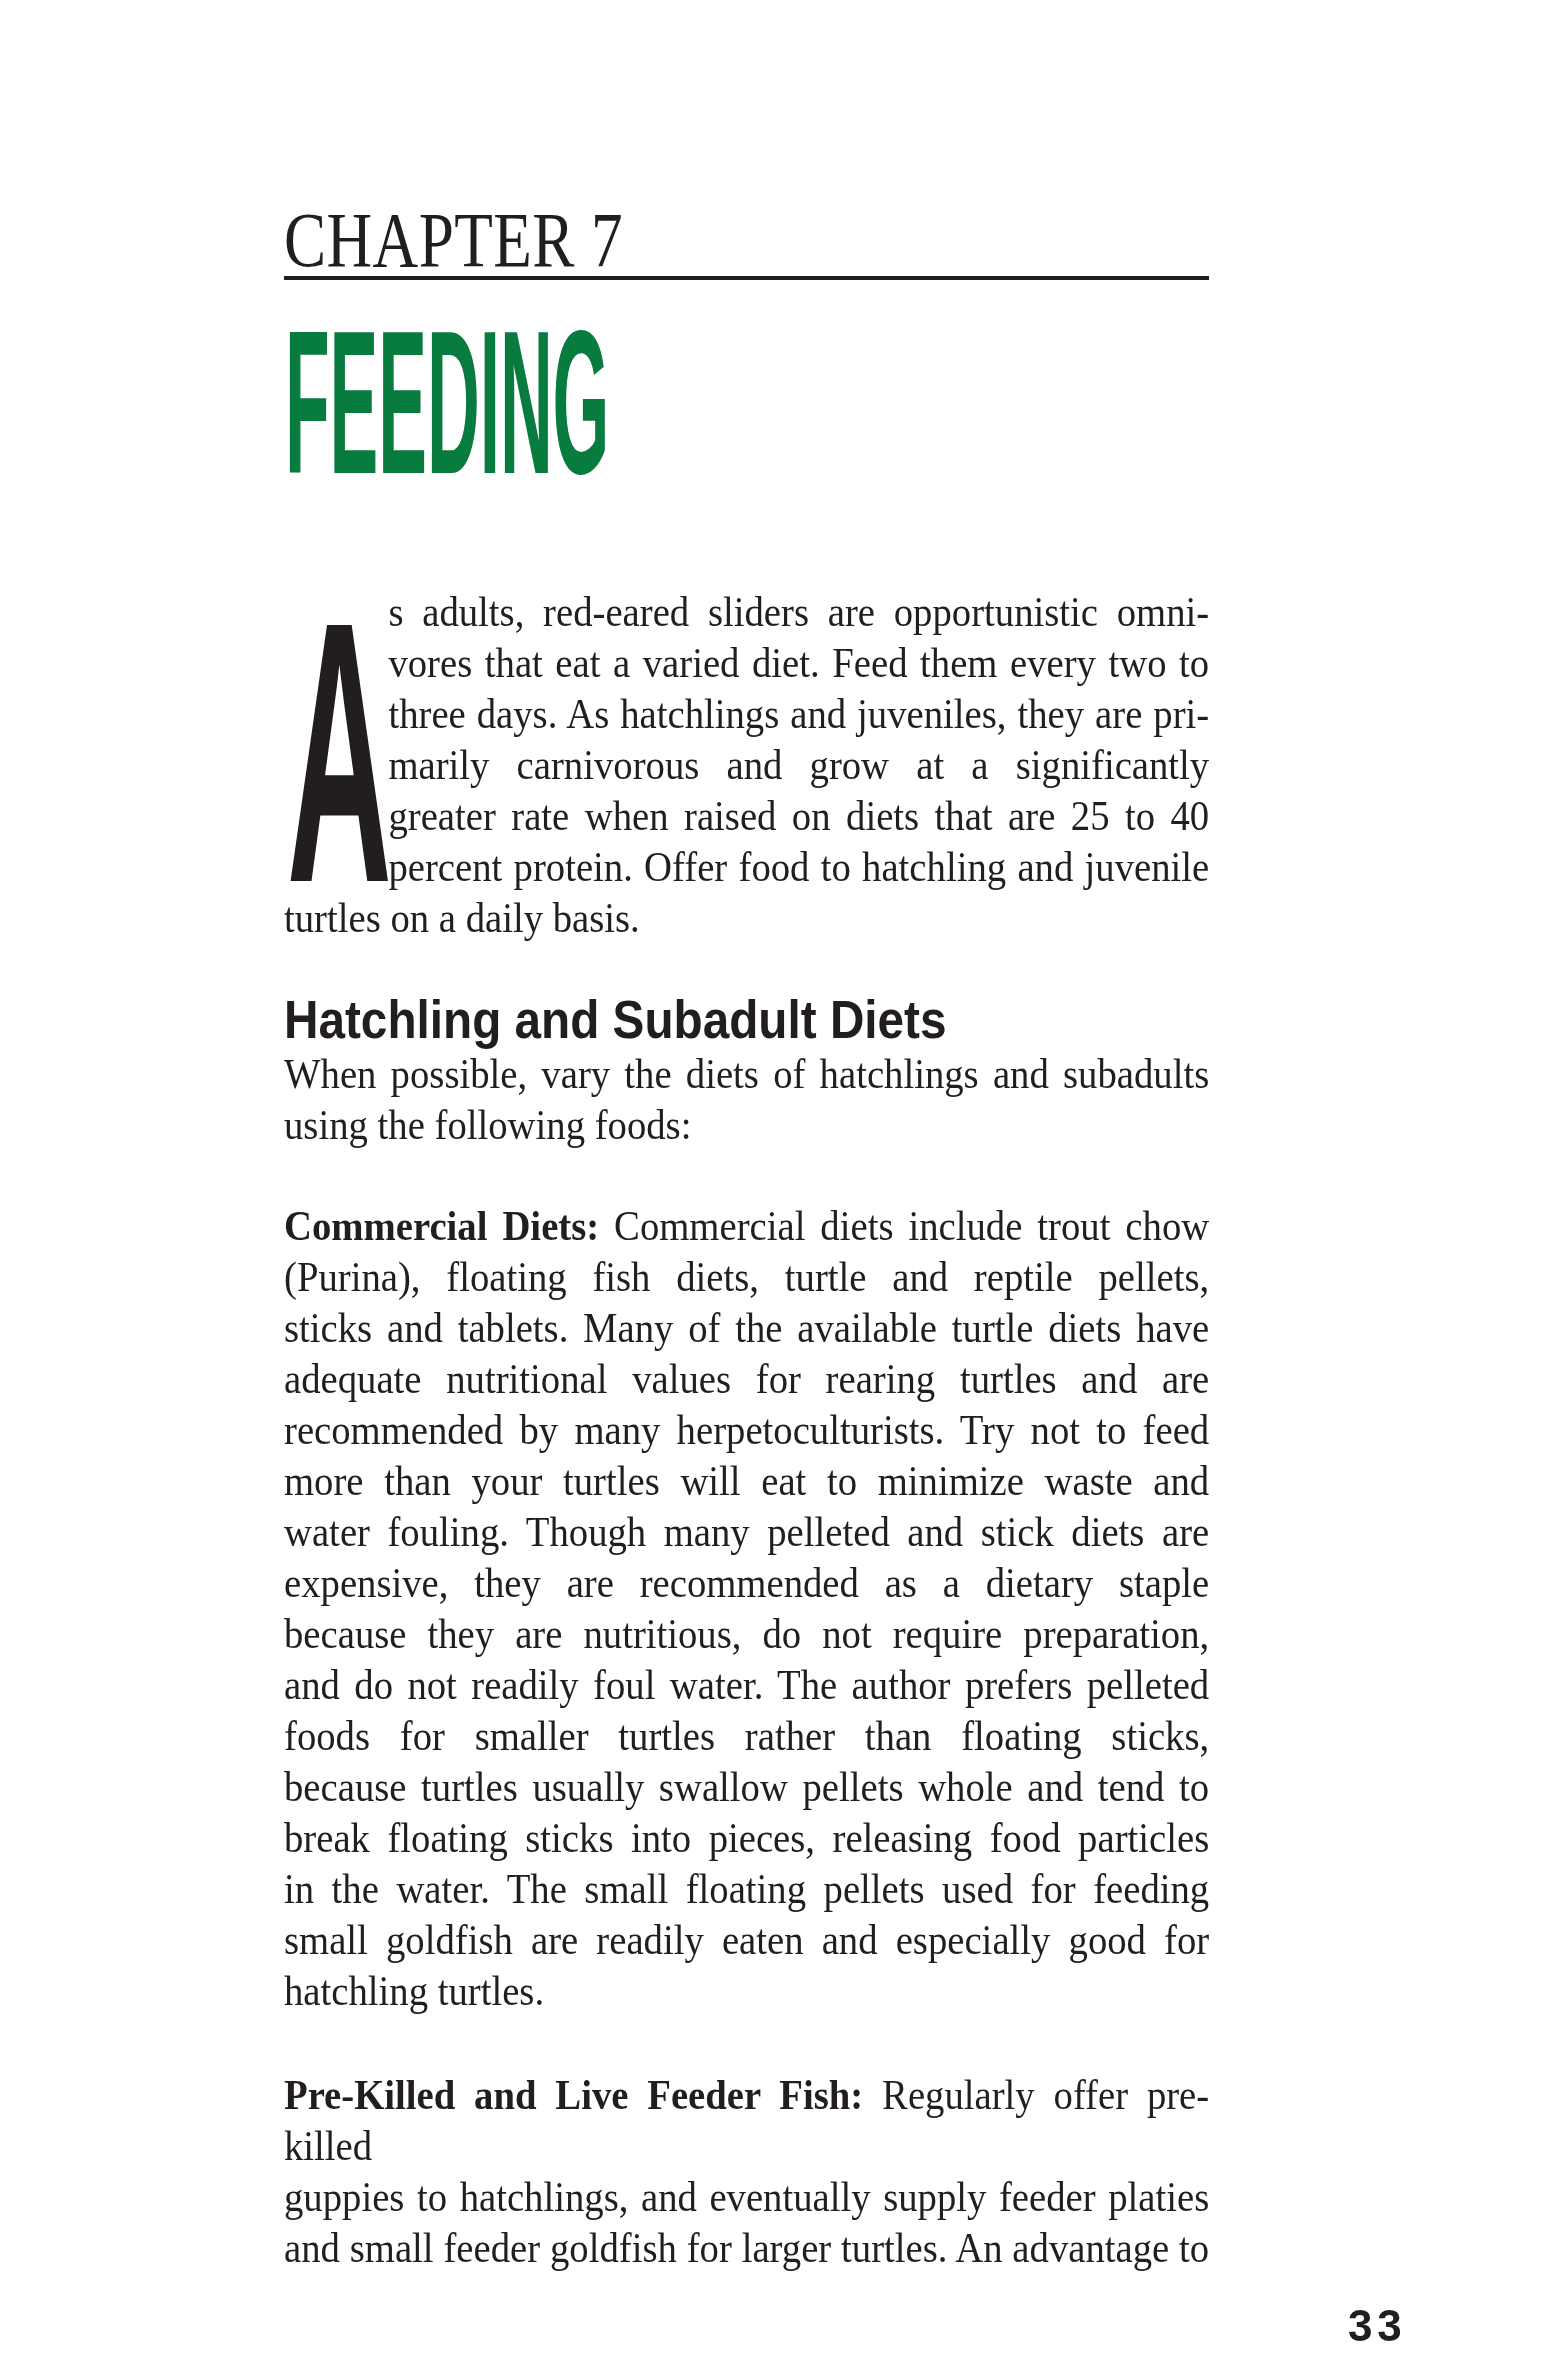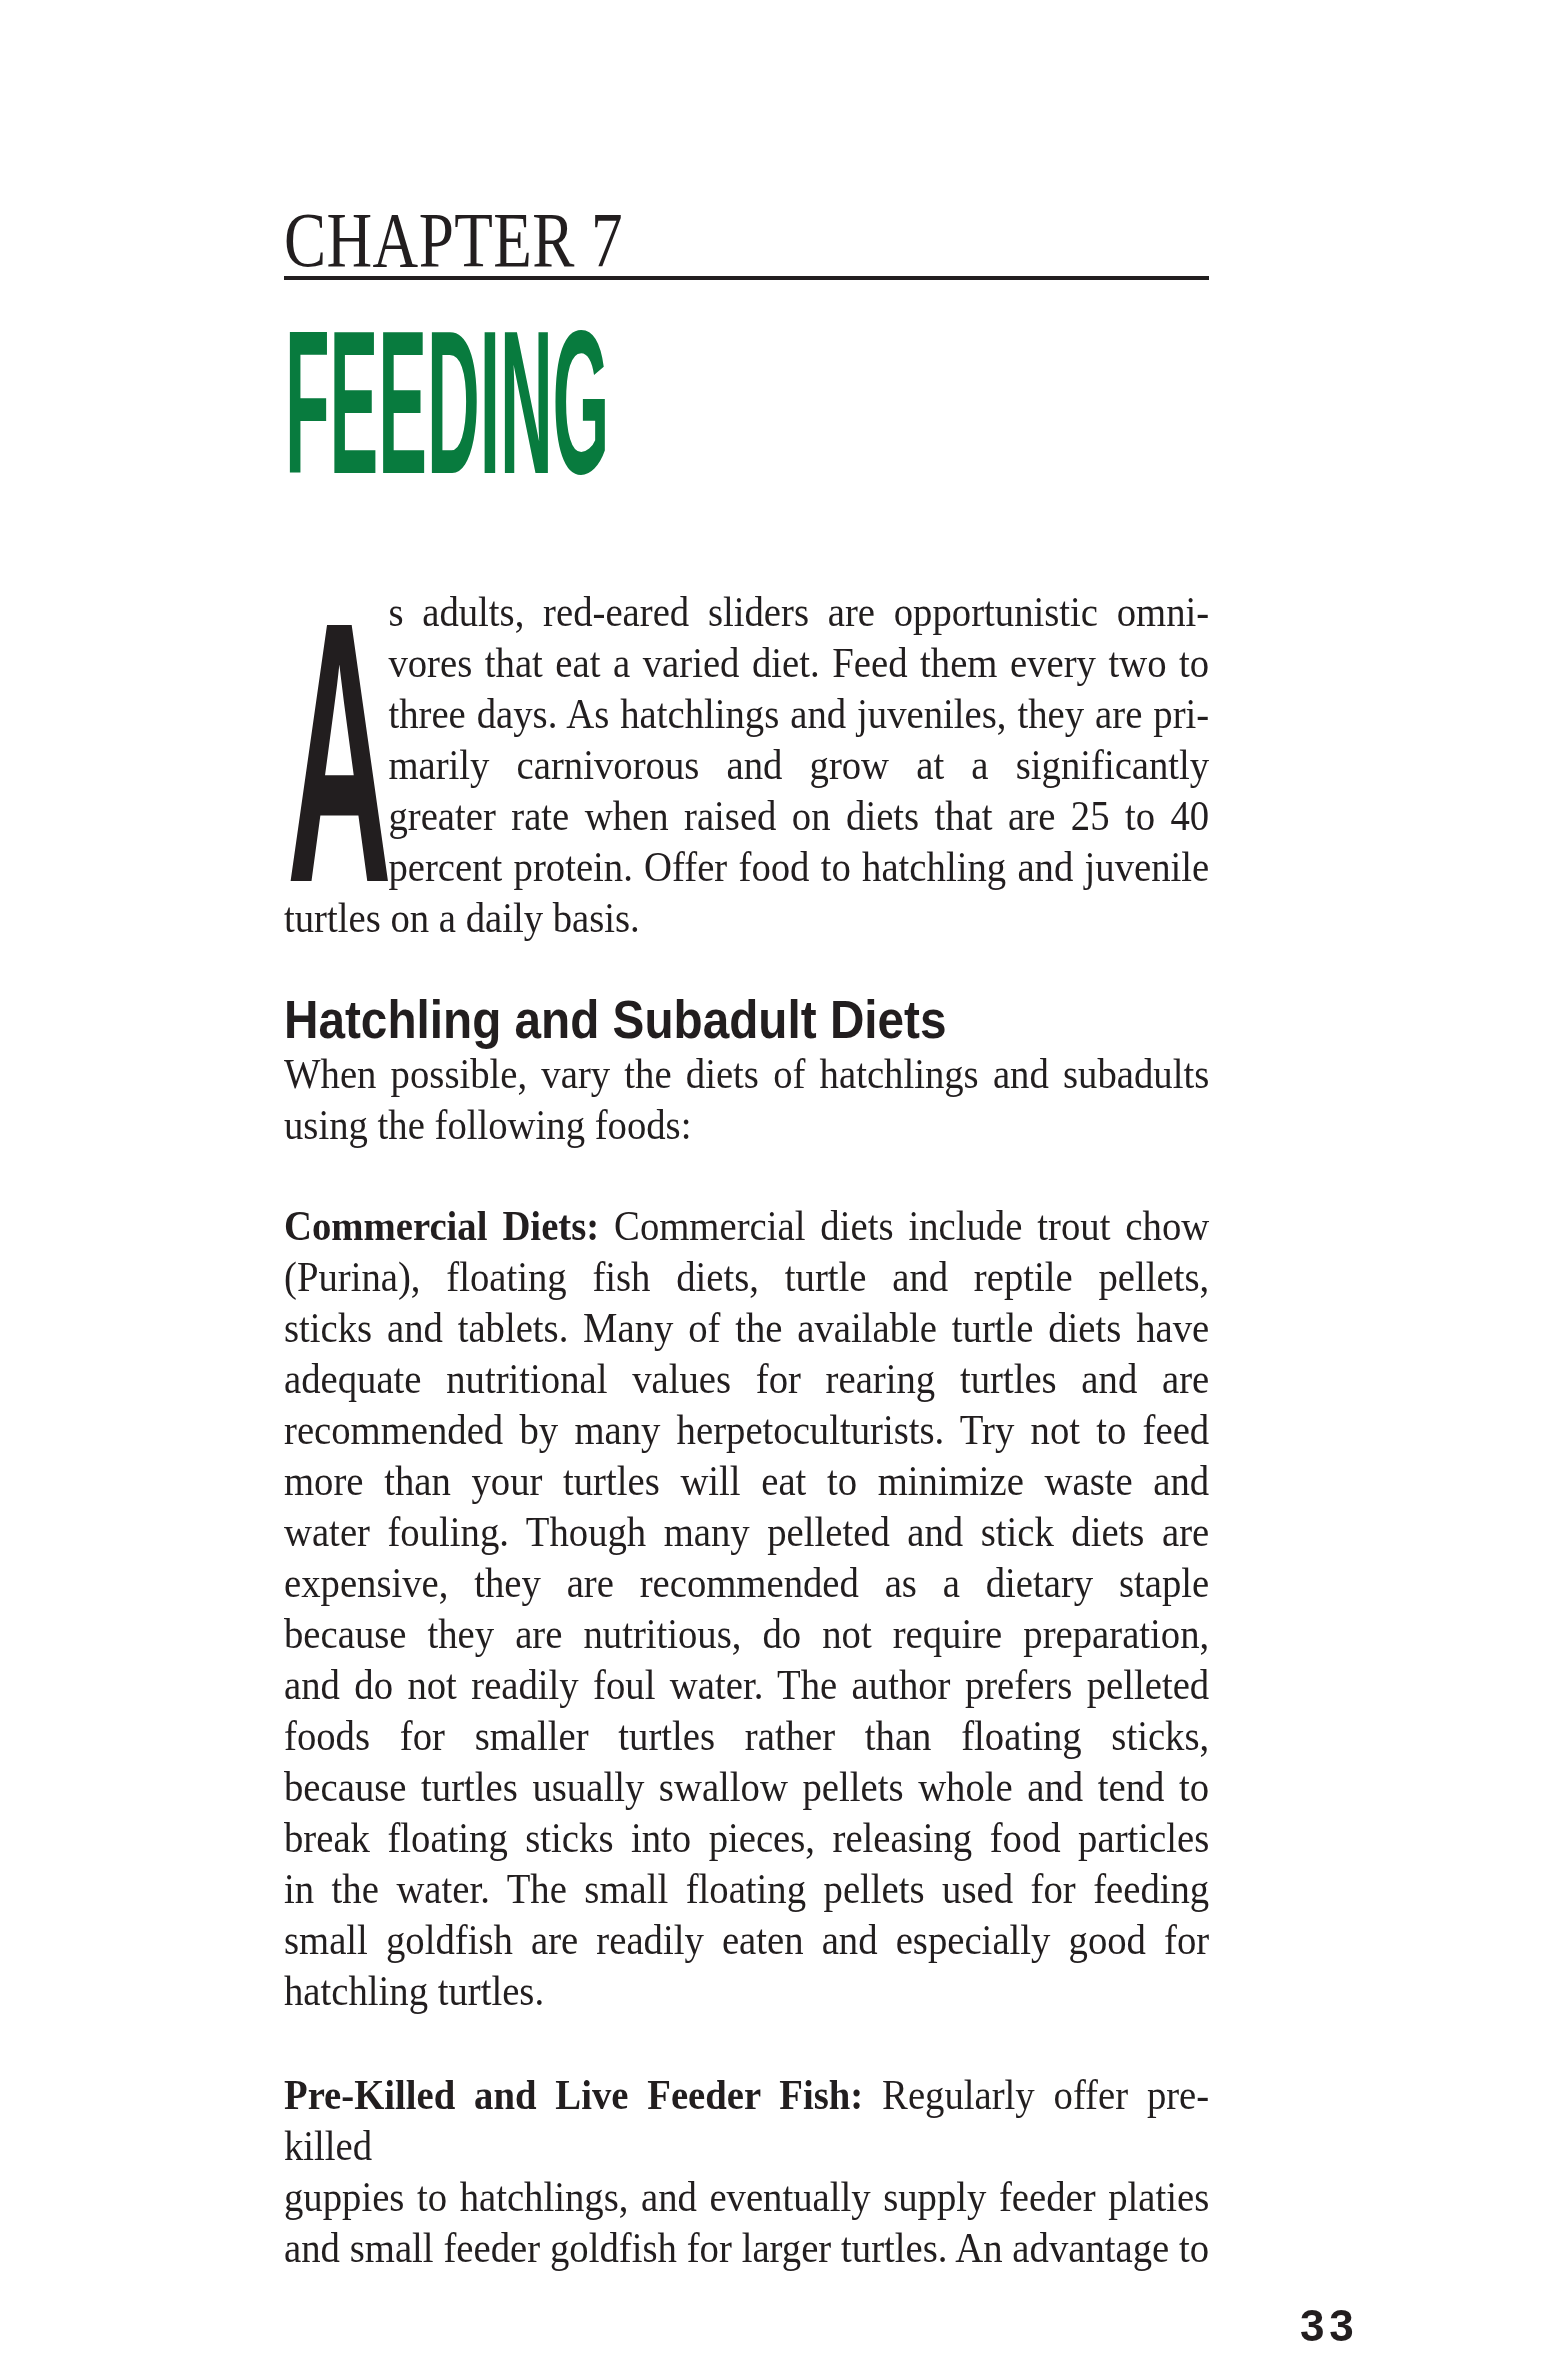--- a/index.html
+++ b/index.html
@@ -56,21 +56,21 @@
   .dropcap-spacer{float:left;width:116px;height:305px;}
 
   .section-heading{
     position:absolute;left:284px;top:1001px;
     font-family:"Liberation Sans", sans-serif;font-weight:700;
     font-size:53px;line-height:38px;white-space:nowrap;
     transform:scaleX(0.90);transform-origin:0 0;
   }
 
   .folio{
-    position:absolute;left:1300px;top:2306px;
+    position:absolute;left:1348px;top:2306px;
     font-family:"Liberation Sans", sans-serif;font-weight:700;
     font-size:44px;line-height:40px;letter-spacing:4.7px;
   }
 </style>
 </head>
 <body style="color: rgb(34, 30, 31);">
 
 <div class="page">
 
   <div class="chapter-label">CHAPTER 7</div>

